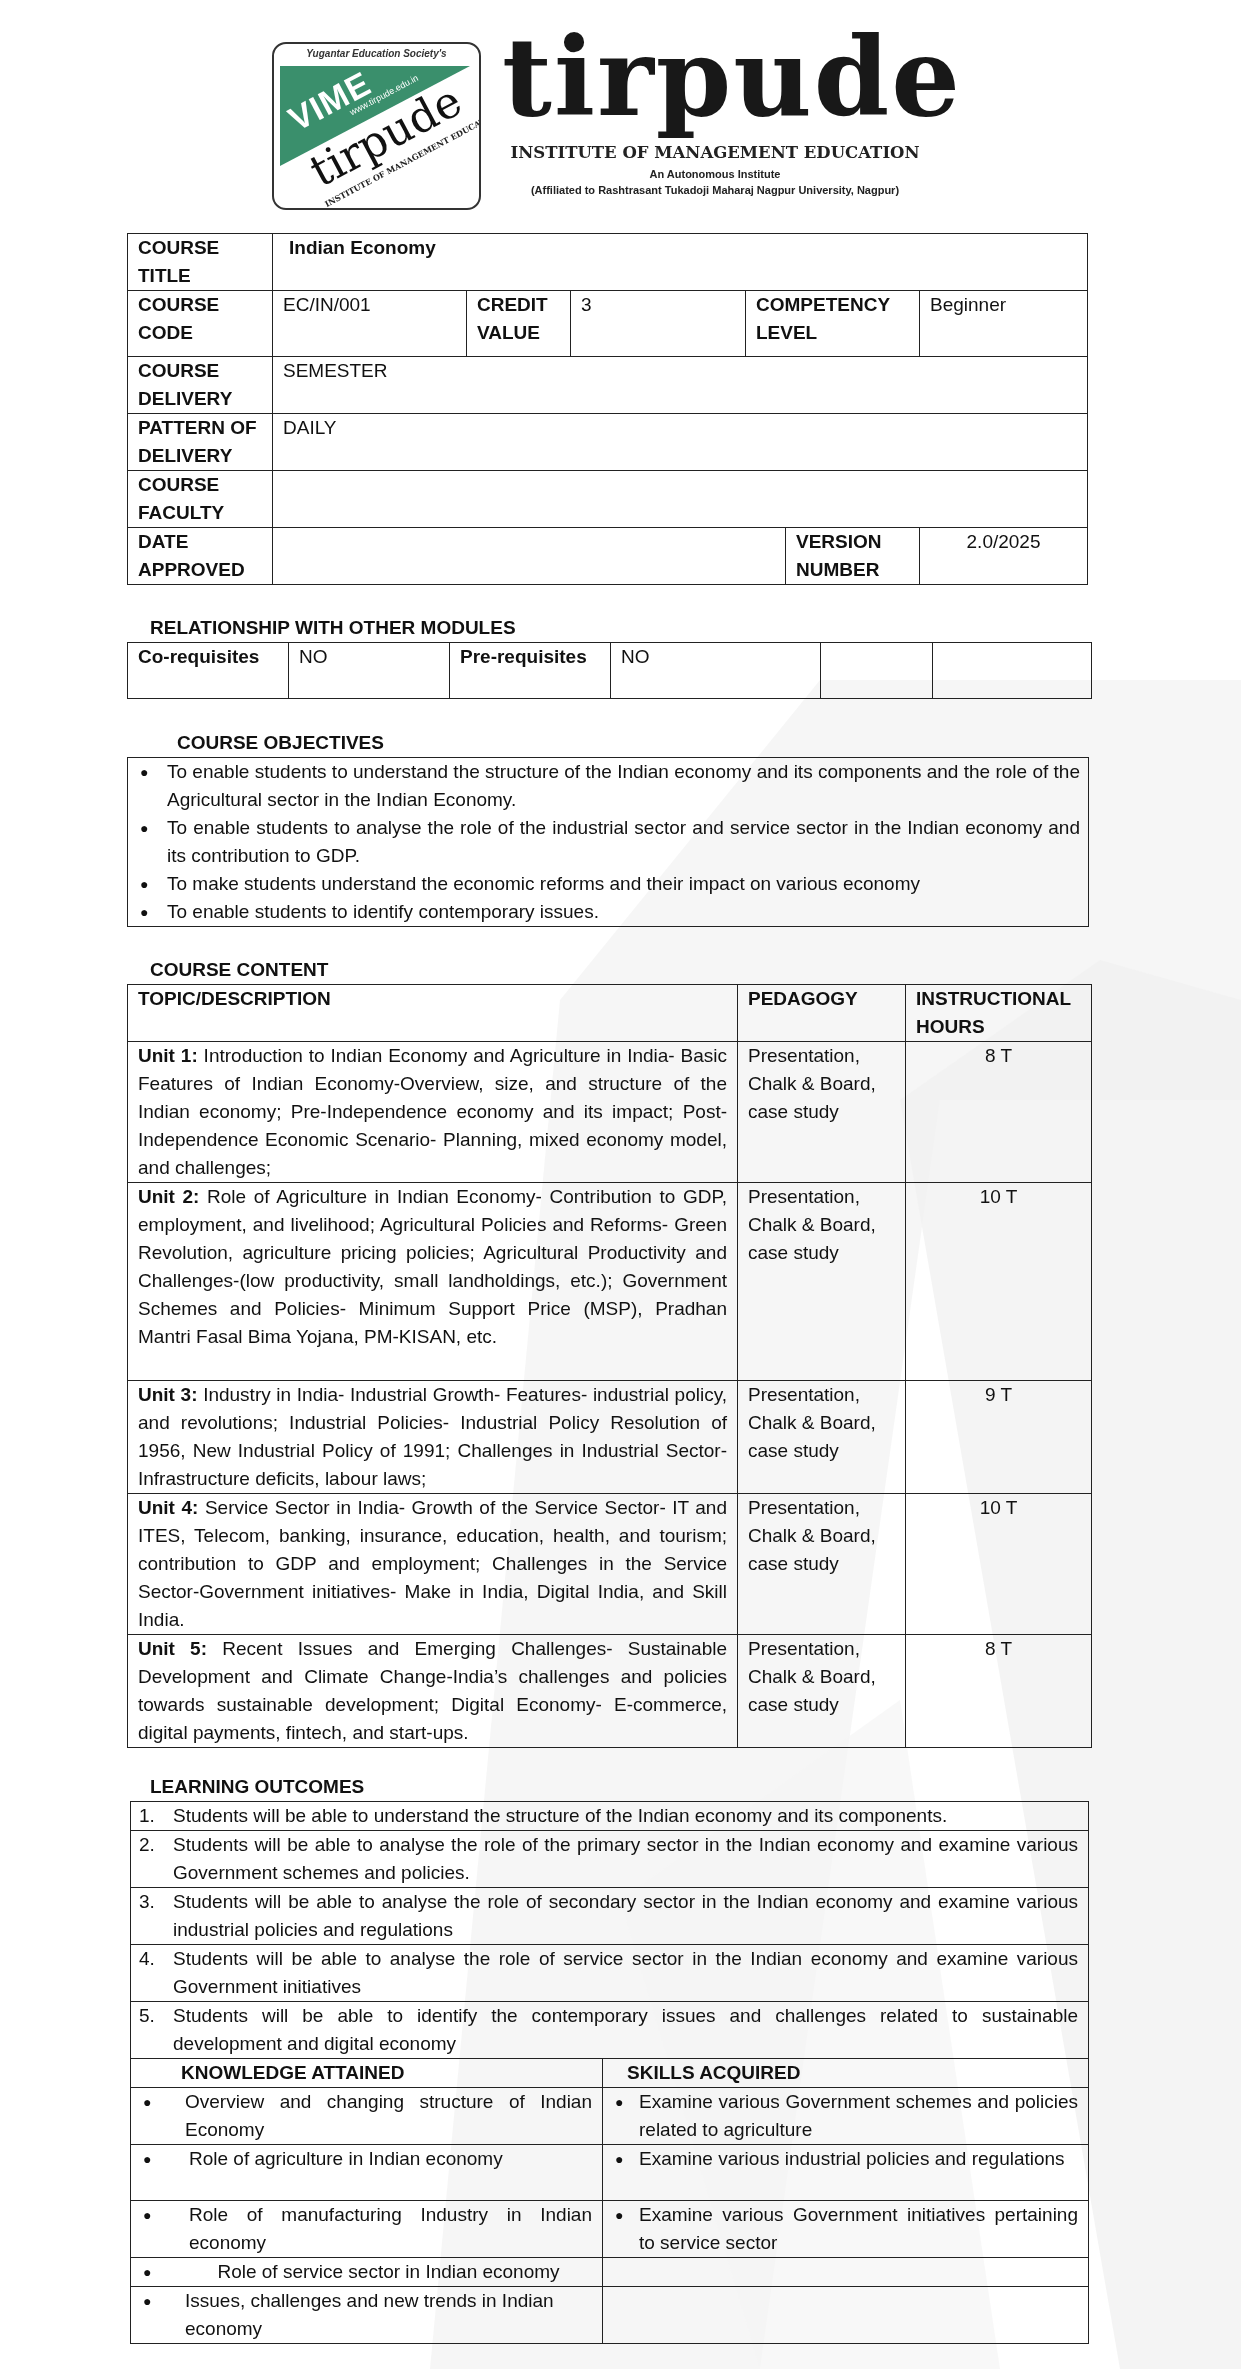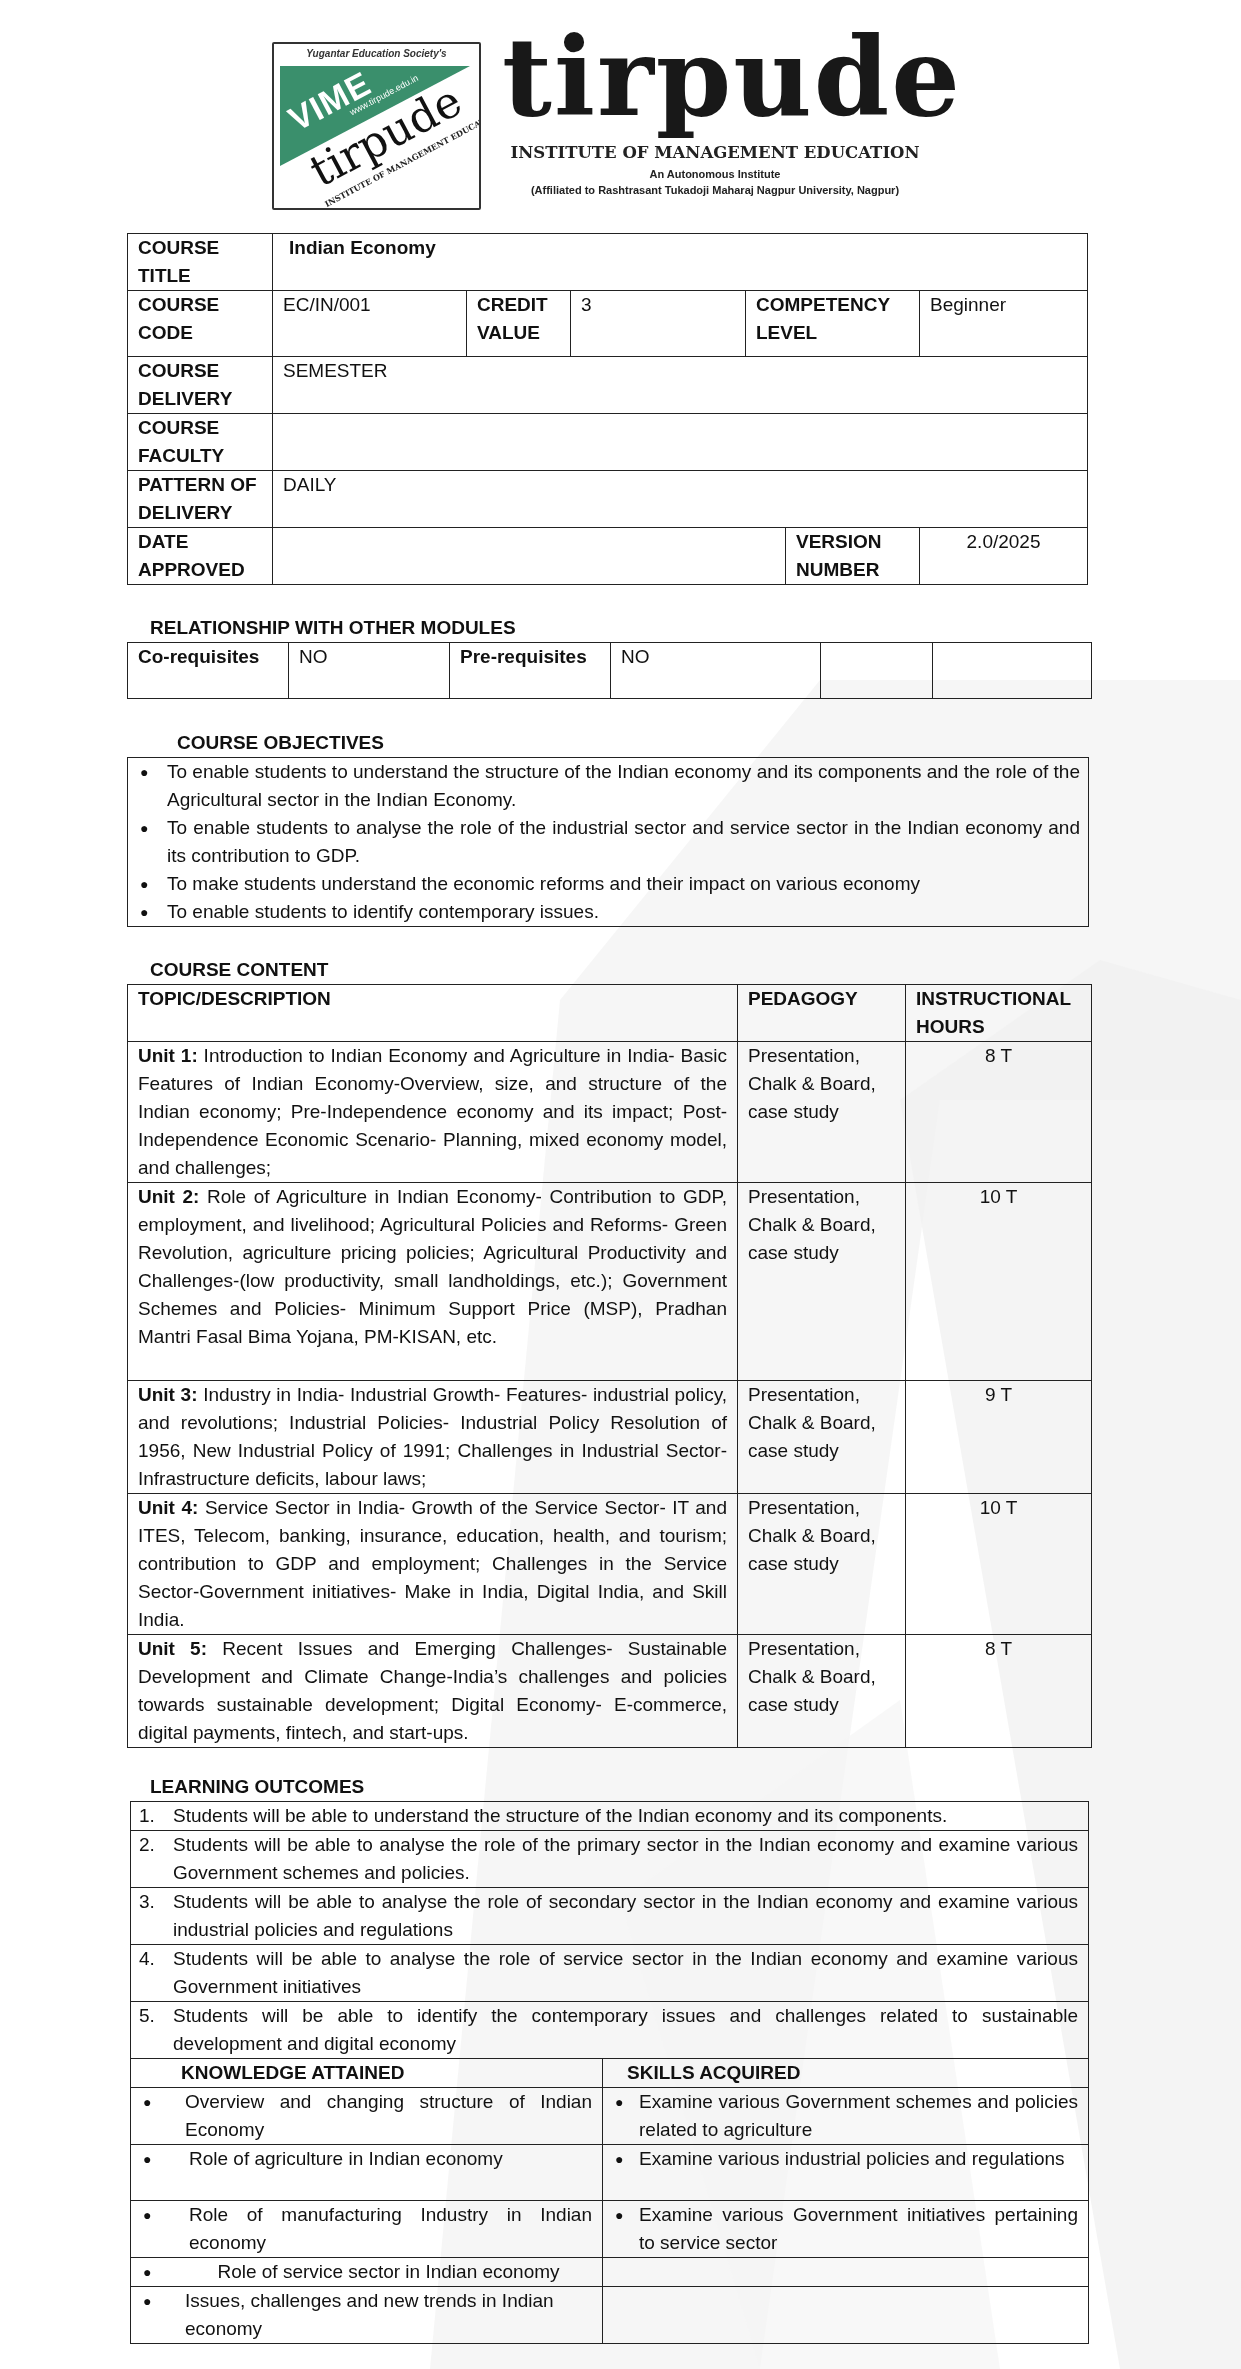--- a/index.html
+++ b/index.html
@@ -6,21 +6,21 @@
   body {
     width: 1241px; height: 2369px; position: relative; overflow: hidden;
     font-family: "Liberation Sans", "DejaVu Sans", sans-serif;
     color: #111; font-size: 19px; line-height: 28px;
   }
   .watermark { position: absolute; left: 0; top: 0; width: 1241px; height: 2369px; z-index: 0; pointer-events: none; }
   .page { position: absolute; left: 0; top: 0; width: 1241px; z-index: 1; }
 
   
   .header { position: absolute; left: 272px; top: 30px; width: 656px; height: 182px; }
-  .logo-box { position: absolute; left: 0; top: 12px; width: 205px; height: 164px; border: 2px solid #333; border-radius: 2px; background: #fff; overflow: hidden; }
+  .logo-box { position: absolute; left: 0; top: 12px; width: 205px; height: 164px; border: 2px solid #333; border-radius: 14px; background: #fff; overflow: hidden; }
   .logo-society { position: absolute; left: 0; right: 0; top: 4px; text-align: center; font-size: 10px; font-style: italic; font-weight: bold; color: #333; line-height: 12px; }
   .logo-green { position: absolute; left: 6px; top: 22px; width: 190px; height: 100px; background: #3a8f6c; clip-path: polygon(0 0, 100% 0, 0 100%); }
   .logo-vime { position: absolute; left: 12px; top: 40px; font-size: 34px; font-weight: bold; color: #fff; transform: rotate(-28deg); letter-spacing: 1px; line-height: 34px; }
   .logo-url { position: absolute; left: 72px; top: 46px; font-size: 9px; color: #fff; transform: rotate(-28deg); line-height: 10px; }
   .logo-tirpude { position: absolute; left: 30px; top: 70px; font-family: "DejaVu Serif", serif; font-size: 44px; color: #111; transform: rotate(-28deg); line-height: 44px; }
   .logo-inst { position: absolute; left: 40px; top: 110px; font-family: "DejaVu Serif", serif; font-size: 8px; font-weight: bold; color: #222; transform: rotate(-28deg); line-height: 9px; white-space: nowrap; }
   .brand-name { position: absolute; left: 230px; top: -8px; font-family: "DejaVu Serif", serif; font-weight: bold; font-size: 108px; line-height: 110px; color: #181818; letter-spacing: 2px; }
   .brand-inst { position: absolute; left: 230px; top: 113px; width: 426px; text-align: center; font-family: "DejaVu Serif", serif; font-weight: bold; font-size: 16.5px; color: #222; line-height: 20px; }
   .brand-auto { position: absolute; left: 230px; top: 137px; width: 426px; text-align: center; font-size: 11px; font-weight: bold; color: #222; line-height: 14px; }
   .brand-aff { position: absolute; left: 230px; top: 153px; width: 426px; text-align: center; font-size: 11px; font-weight: bold; color: #222; line-height: 14px; }
@@ -92,26 +92,26 @@
       <td class="b">CREDIT VALUE</td>
       <td>3</td>
       <td colspan="2" class="b">COMPETENCY LEVEL</td>
       <td>Beginner</td>
     </tr>
     <tr style="height:57px">
       <td class="b">COURSE DELIVERY</td>
       <td colspan="6">SEMESTER</td>
     </tr>
     <tr style="height:57px">
+      <td class="b">PATTERN OF DELIVERY</td>
+      <td colspan="6">DAILY</td>
+    </tr>
+    <tr style="height:57px">
       <td class="b">COURSE FACULTY</td>
       <td colspan="6"></td>
-    </tr>
-    <tr style="height:57px">
-      <td class="b">PATTERN OF DELIVERY</td>
-      <td colspan="6">DAILY</td>
     </tr>
     <tr style="height:57px">
       <td class="b">DATE APPROVED</td>
       <td colspan="4"></td>
       <td class="b">VERSION NUMBER</td>
       <td class="center">2.0/2025</td>
     </tr>
   </tbody>
     </table>
 

